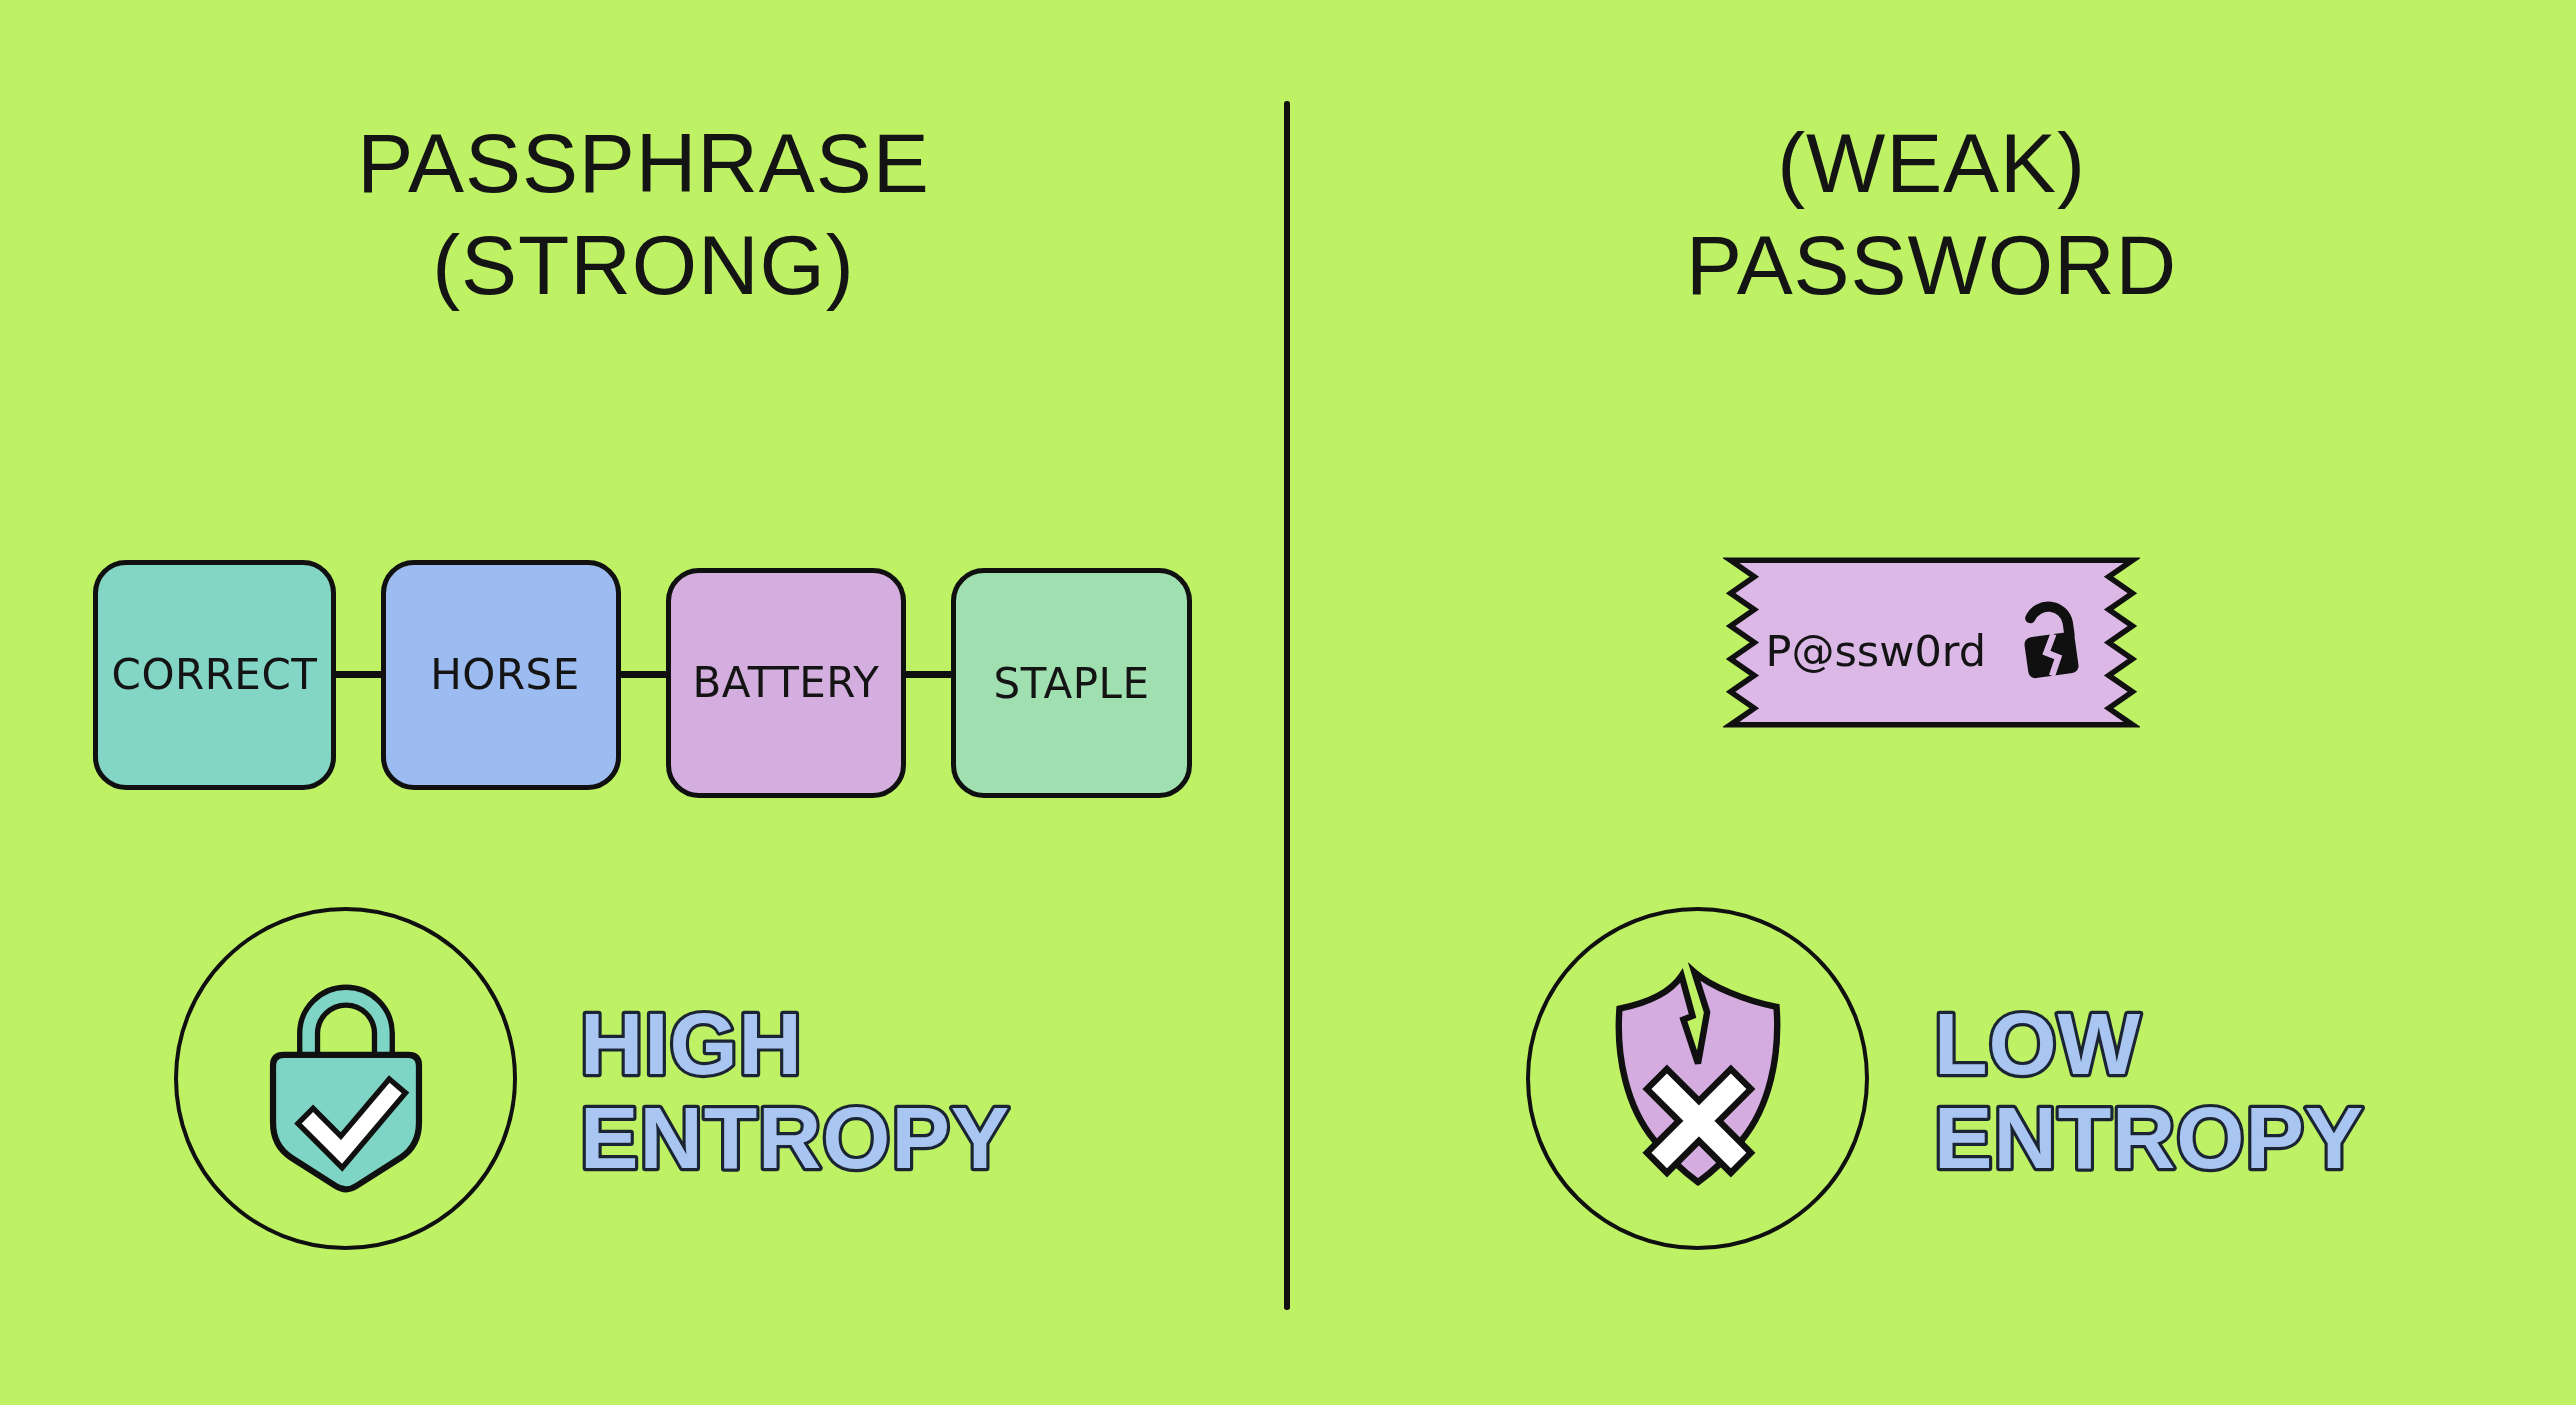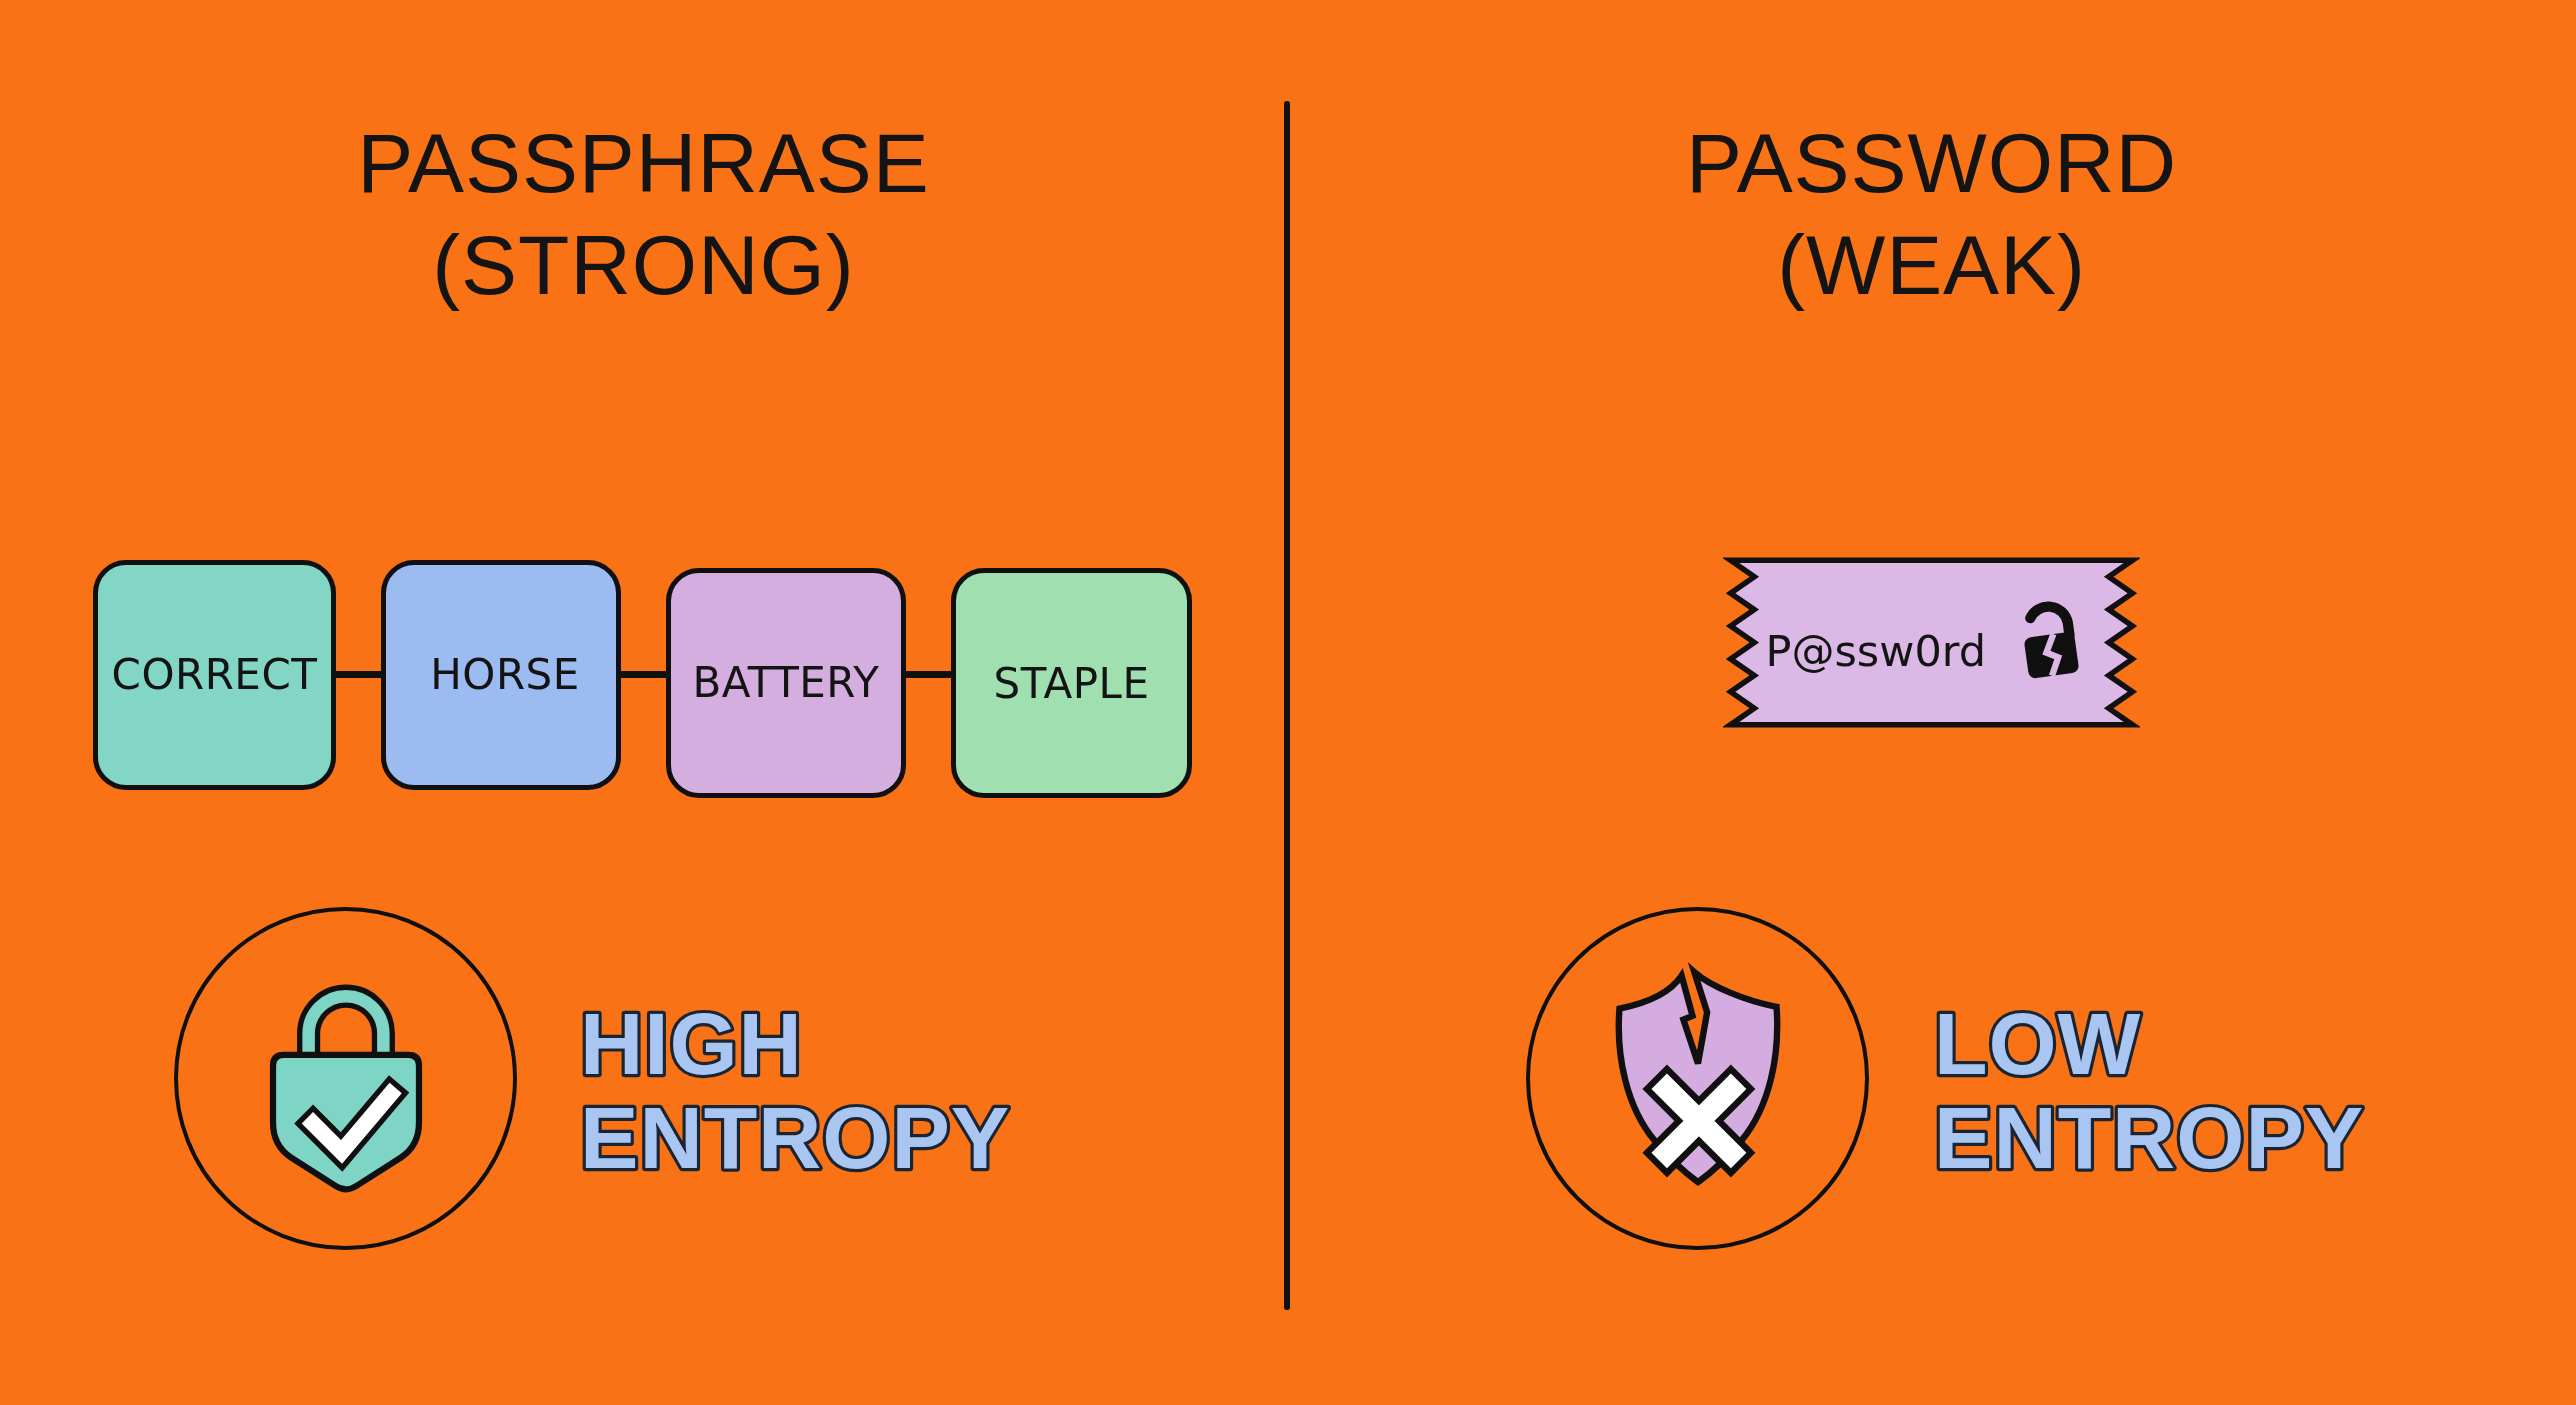--- a/index.html
+++ b/index.html
@@ -64,21 +64,21 @@
   .entropy-text{
     font-family:"Liberation Sans","DejaVu Sans",sans-serif;
     font-size:96px;font-weight:700;letter-spacing:1px;
     fill:#a9c6f2;stroke:#1a2433;stroke-width:7px;
     paint-order:stroke fill;stroke-linejoin:round;
   }
 </style>
 </head>
 <body>
 
-<div class="canvas" style="background: #f97316;">
+<div class="canvas" style="background: #bef264;">
 
   <div class="divider" style="background: rgb(16, 16, 16);"></div>
 
   <div>
 
     <div class="title title-left">
       <div>PASSPHRASE</div>
       <div>(STRONG)</div>
     </div>
 
@@ -108,22 +108,22 @@
 
     <svg class="entropy-label entropy-left" width="640" height="210" viewBox="0 0 700 230">
       <text x="4" y="86" class="entropy-text">HIGH</text>
       <text x="4" y="190" class="entropy-text">ENTROPY</text>
     </svg>
   </div>
 
   <div>
 
     <div class="title title-right">
+      <div>(WEAK)</div>
       <div>PASSWORD</div>
-      <div>(WEAK)</div>
     </div>
 
     <div class="ticket">
       <svg class="ticket-shape" width="417" height="179" viewBox="0 0 456 196">
         <polygon points="8,8 34,26 8,44 34,62 8,80 34,98 8,116 34,134 8,152 34,170 8,188
                          448,188 422,170 448,152 422,134 448,116 422,98 448,80 422,62 448,44 422,26 448,8" stroke="#101010" stroke-width="6" stroke-linejoin="miter" style="fill: rgb(220, 184, 231);"></polygon>
       </svg>
       <div class="ticket-content">
         <span class="ticket-text">P@ssw0rd</span>
         <svg width="95" height="95" viewBox="0 0 120 120">

